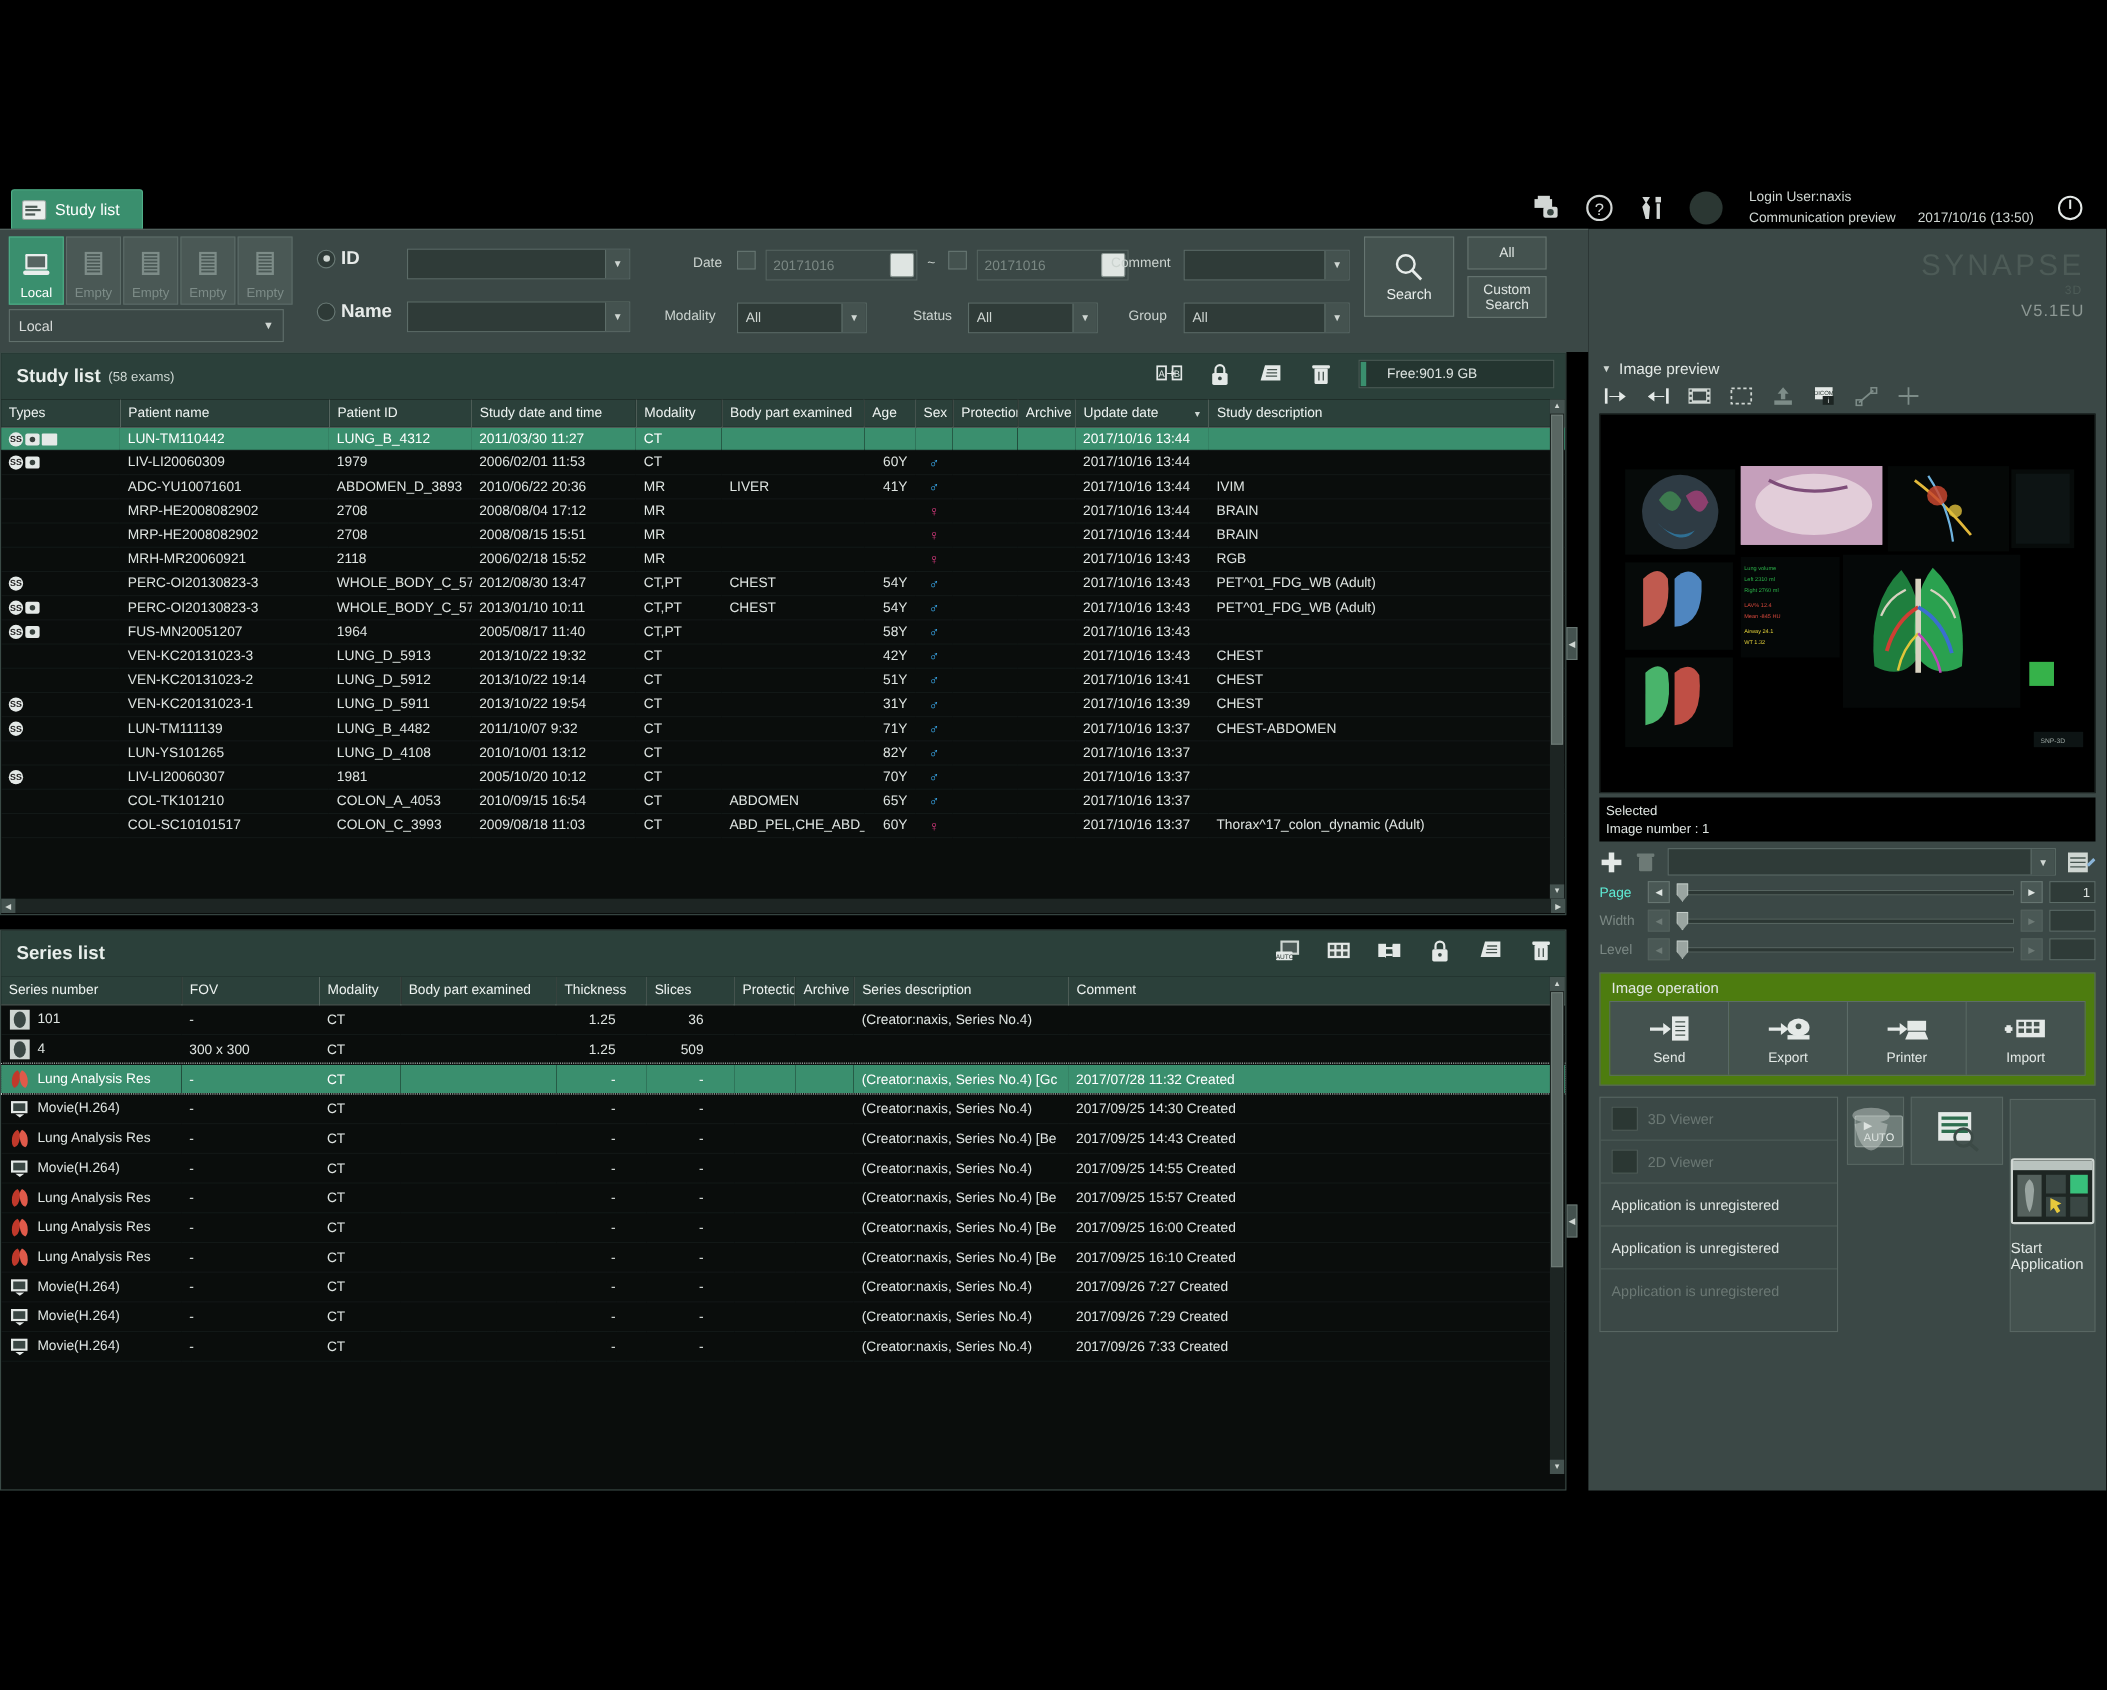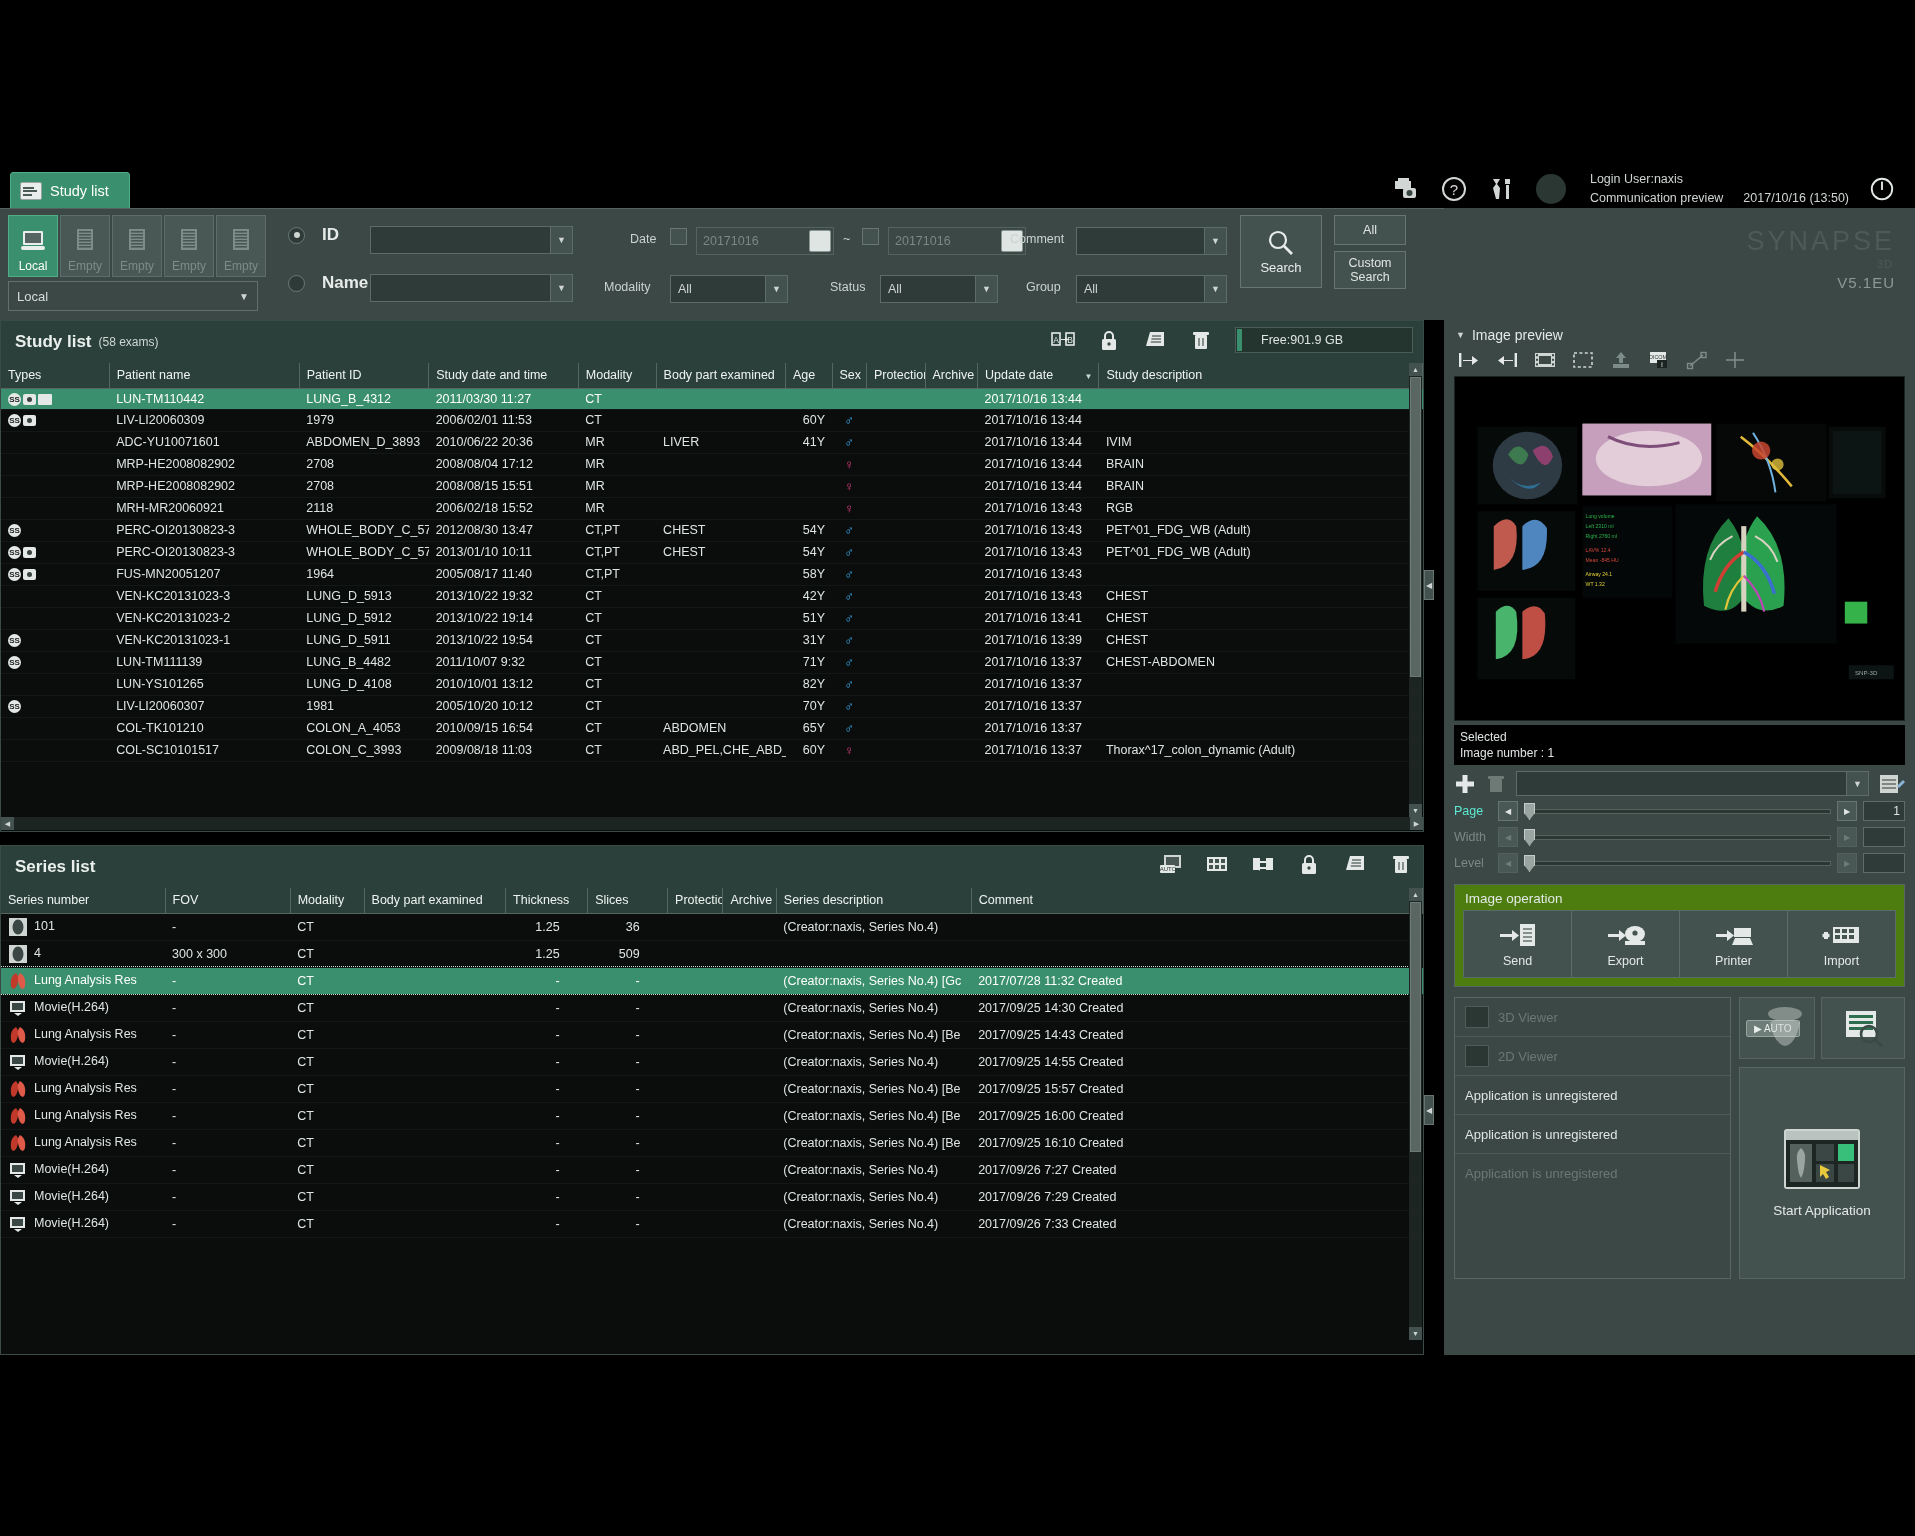--- a/index.html
+++ b/index.html
@@ -64,21 +64,21 @@
   }
   .src-tile.active { background: #3a8f6e; border-color:#4fae88; color: #ffffff; }
   .tile-glyph { width: 26px; height: 30px; margin-bottom: 3px; }
   .src-select {
     position: absolute; left: 8px; top: 72px; width: 250px; height: 30px;
     background: #3b4846; border: 1px solid #61706c; color: #d8dcda;
     font-size: 13px; display: flex; align-items: center; padding-left: 8px;
   }
   .src-select .caret { margin-left: auto; margin-right: 8px; font-size: 10px; color:#cfd6d2;}
 
-  .radio-row { position: absolute; display: flex; align-items: center; gap: 17px; }
+  .radio-row { position: absolute; display: flex; align-items: center; gap: 5px; }
   .radio-dot {
     width: 17px; height: 17px; border-radius: 50%; background: #2e3a37;
     border: 1px solid #6a7a76; display:flex; align-items:center; justify-content:center;
   }
   .radio-dot.on::after { content:''; width:6px; height:6px; border-radius:50%; background:#cfd6d2; }
   .radio-label { font-size: 17px; font-weight: bold; color: #e6eae8; }
   .combo {
     background: #2f3b38; border: 1px solid #5c6c68; height: 28px;
     display: flex; align-items: center; position: relative;
     font-size: 12.5px; color: #cfd6d2; padding-left: 7px;
@@ -219,21 +219,21 @@
             display:flex;flex-direction:column;align-items:center;justify-content:center;gap:5px;
             font-size:12.5px;color:#e3e9e6;}
   .op-btn:last-child{border-right:none;}
   .applist { margin: 10px 10px 0 10px; display:flex; gap: 8px; }
   .app-left { width: 277px; border:1px solid #586662; }
   .app-item { height:39px; display:flex; align-items:center; gap:9px; padding-left:10px;
               border-bottom:1px solid #4e5c58; font-size:13px; color:#dfe5e2;}
   .app-item:last-child{border-bottom:none;}
   .app-item.dim { color:#6b7874; }
   .app-icn { width:24px; height:22px; background:#2b3733; border:1px solid #4f5d59; }
-  .app-right { flex:1; display:flex; flex-direction:column; gap:6px; }
+  .app-right { flex:1; display:flex; gap:6px; }
   .auto-box { height:62px; border:1px solid #586662; background:#44524f; position:relative;
               display:flex; align-items:center; justify-content:flex-start; padding-left:6px;}
   .auto-chip{ background:#6f7d79; border:1px solid #98a4a0; color:#e9efec; font-size:10px;
               padding:2px 7px; border-radius:2px; }
   .mag-box { height:62px; border:1px solid #586662; background:#44524f; display:flex;align-items:center;justify-content:center;}
   .startapp { margin-top:2px; border:1px solid #586662; background:#44524f; height:212px;
               display:flex;flex-direction:column;align-items:center;justify-content:center;gap:14px;
               font-size:13.5px;color:#e3e9e6;}
   .startapp-icn { width:76px; height:60px; background:#1e2623; border:2px solid #cfd6d2; border-radius:3px; position:relative;}
   .collapse-handle {

